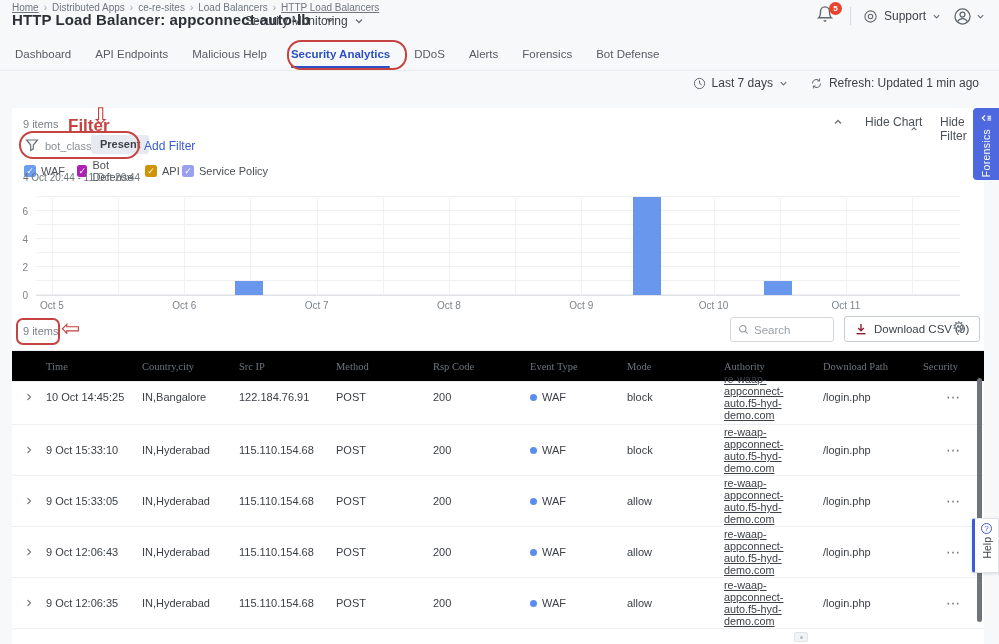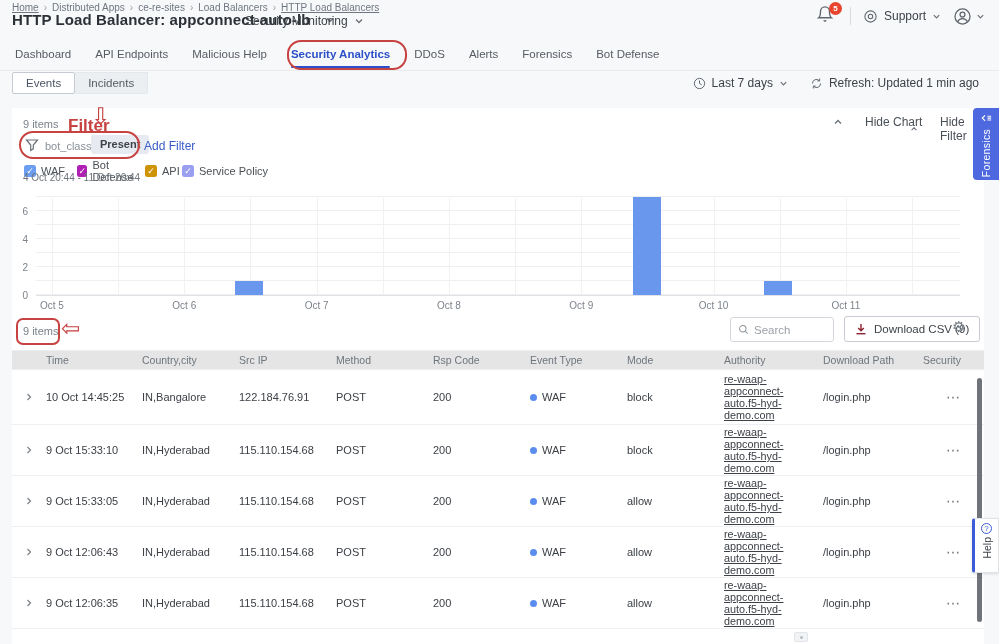--- a/index.html
+++ b/index.html
@@ -68,21 +68,21 @@
   
   .table-items { position:absolute; left:11px; top:217px; font-size:11px; color:#7a8189; }
   .search-box { position:absolute; left:718px; top:209px; width:104px; height:25px; border:1px solid #d3d7dd; border-radius:3px; background:#fff; display:flex; align-items:center; padding:0 7px; gap:5px; }
   .search-box input { border:none; outline:none; width:70px; font-size:11.5px; color:#3c4147; font-family:"Liberation Sans",sans-serif; background:transparent; }
   .search-box input::placeholder { color:#9aa1a8; }
   .csv-btn { position:absolute; left:832px; top:208px; height:26px; padding:0 10px; border:1px solid #c7ccd3; border-radius:3px; background:#fff; display:flex; align-items:center; gap:7px; font-size:11.5px; color:#3d4349; cursor:pointer; white-space:nowrap; }
   .gear { position:absolute; left:940px; top:210px; font-size:15px; color:#777e86; cursor:pointer; }
 
   
   .tgrid { display:grid; grid-template-columns:34px 96px 97px 97px 97px 97px 97px 97px 99px 100px 1fr; align-items:center; }
-  .table-header { position:absolute; left:0; top:242px; width:972px; height:20px; background:#e5e5e5; border-top:1px solid #ebedf0; border-bottom:1px solid #ebedf0; }
+  .table-header { position:absolute; left:0; top:242px; width:972px; height:32px; background:#000000; border-top:1px solid #ebedf0; border-bottom:1px solid #ebedf0;font-family:Liberation Serif, serif; }
   .th { font-size:10.5px; color:#6e757d; white-space:nowrap; }
   .table-body { position:absolute; left:0; top:262px; width:972px; }
   .trow { border-bottom:1px solid #edeff2; height:51px; font-size:11px; color:#3c4147; }
   .trow:first-child { height:55px; }
   .cell { white-space:nowrap; }
   .expander { display:flex; justify-content:center; cursor:pointer; }
   .event-cell { display:flex; align-items:center; gap:5px; }
   .dot { width:7px; height:7px; border-radius:50%; }
   .authority-cell { white-space:normal; font-size:10.8px; line-height:12px; overflow-wrap:break-word; padding-right:6px;text-decoration:underline; }
   .actions-cell { text-align:center; font-size:14px; color:#6e757d; letter-spacing:1px; cursor:pointer; }
@@ -172,24 +172,20 @@
         <div class="tab">API Endpoints</div>
         <div class="tab">Malicious Help</div>
         <div class="tab active">Security Analytics</div>
         <div class="tab">DDoS</div>
         <div class="tab">Alerts</div>
         <div class="tab">Forensics</div>
         <div class="tab">Bot Defense</div>
       </div>
     <div class="tabs-hairline"></div>
 
-    <div class="toggle">
-      <div class="toggle-btn sel">Events</div>
-      <div class="toggle-btn unsel">Incidents</div>
-    </div>
 
     <div class="range-row">
       <div class="range-item">
         <svg width="13" height="13" viewBox="0 0 24 24">
             <circle cx="12" cy="12" r="9.5" fill="none" stroke="#5f666d" stroke-width="1.8"></circle>
             <path d="M12 6.5V12l4 2.4" fill="none" stroke="#5f666d" stroke-width="1.8"></path>
           </svg>
         <span>Last 7 days</span>
         <svg width="9" height="9" viewBox="0 0 10 10">
             <path d="M2 3.5 L5 6.5 L8 3.5" fill="none" stroke="#6a7077" stroke-width="1.3"></path>

